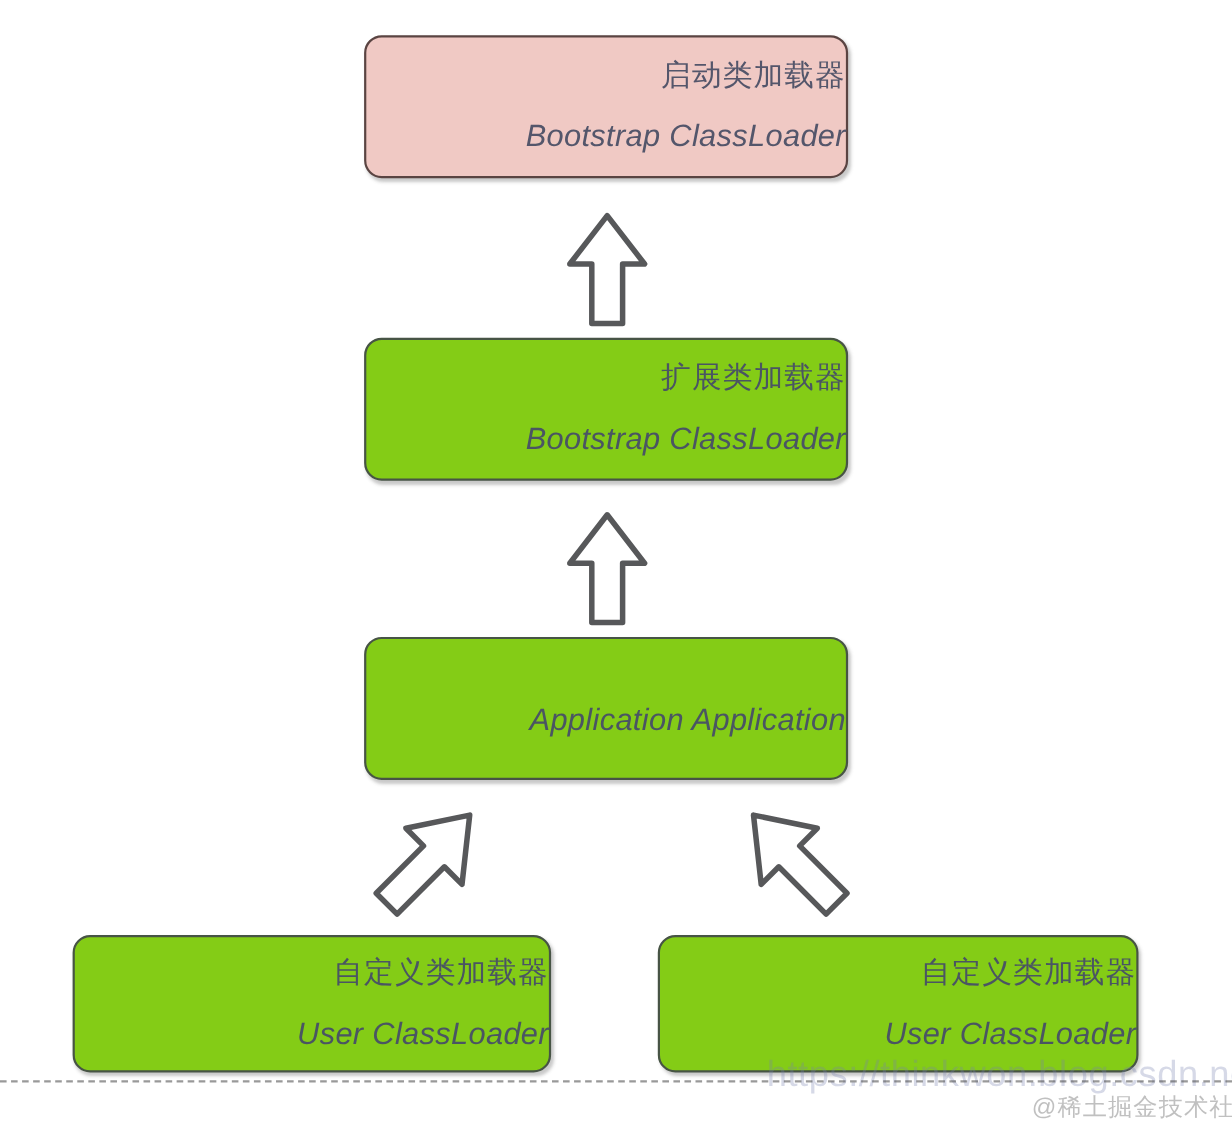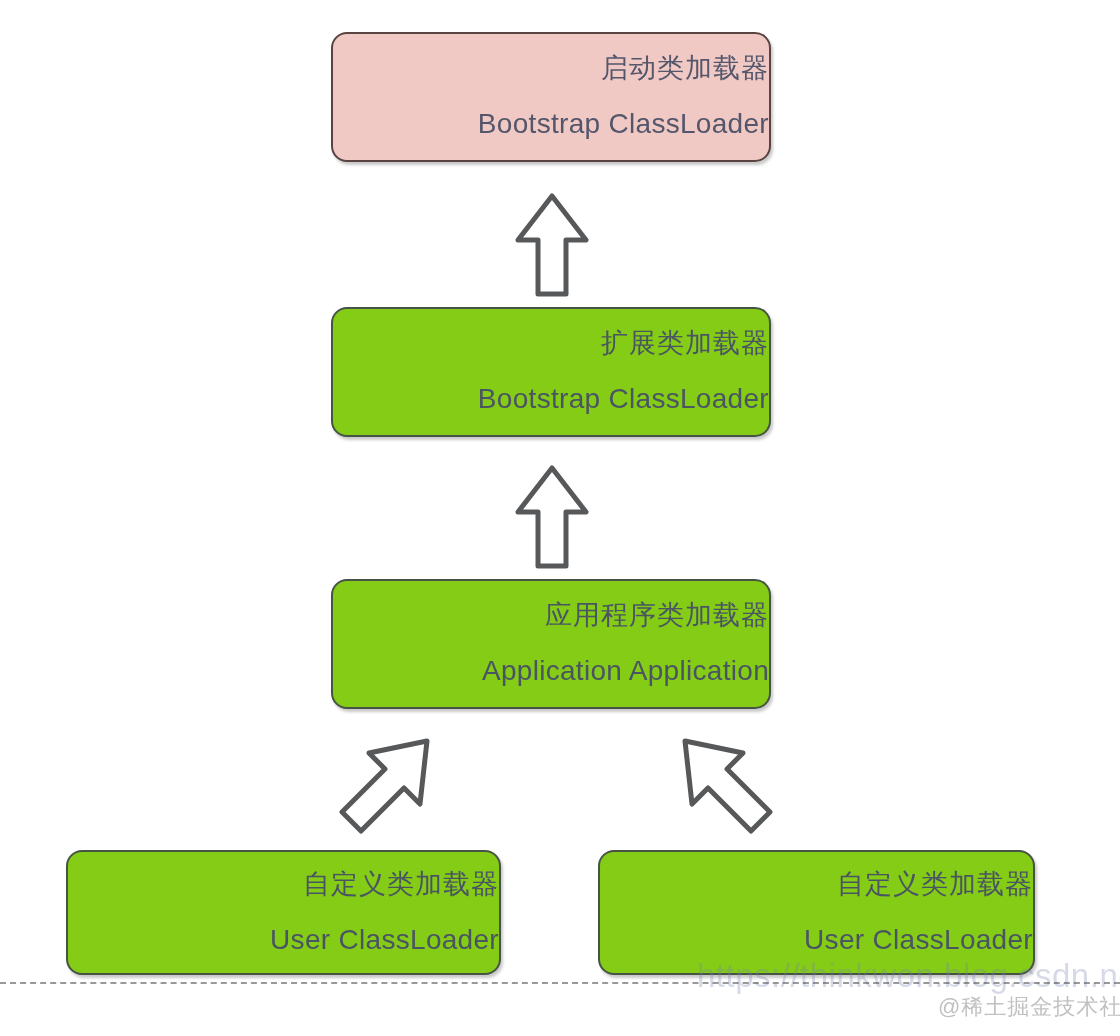--- a/index.html
+++ b/index.html
@@ -34,20 +34,21 @@
     line-height: 1.22;
     letter-spacing: 1px;
     white-space: nowrap;
   }
   .node .en {
     font-size: 28px;
     line-height: 1.22;
     letter-spacing: 0.3px;
     white-space: nowrap;
     margin-top: 22px;
+    font-style: italic;
   }
 
   .node.pink {
     background: #f0c9c4;
     border-color: #5a4442;
   }
   .node.pink .cn, .node.pink .en { color: #54566b; }
 
   .node.green {
     background: #84cc16;
@@ -125,21 +126,20 @@
   <div class="node green" id="node-extension">
     <div class="cn">扩展类加载器</div>
     <div class="en">Bootstrap ClassLoader</div>
   </div>
 
   <svg class="arrow" id="arrow-up-2" viewBox="0 0 80 110">
     <polygon points="40,6 74,50 54,50 54,104 26,104 26,50 6,50"></polygon>
   </svg>
 
   <div class="node green" id="node-application">
-    <div class="cn">应用程序类加载器</div>
     <div class="en">Application Application</div>
   </div>
 
   <svg class="arrow" id="arrow-diag-left" viewBox="0 0 110 110">
     <polygon points="97,10 39,22 55,38 12,81 31,100 74,57 90,73"></polygon>
   </svg>
 
   <svg class="arrow" id="arrow-diag-right" viewBox="0 0 110 110">
     <polygon points="13,10 71,22 55,38 98,81 79,100 36,57 20,73"></polygon>
   </svg>

